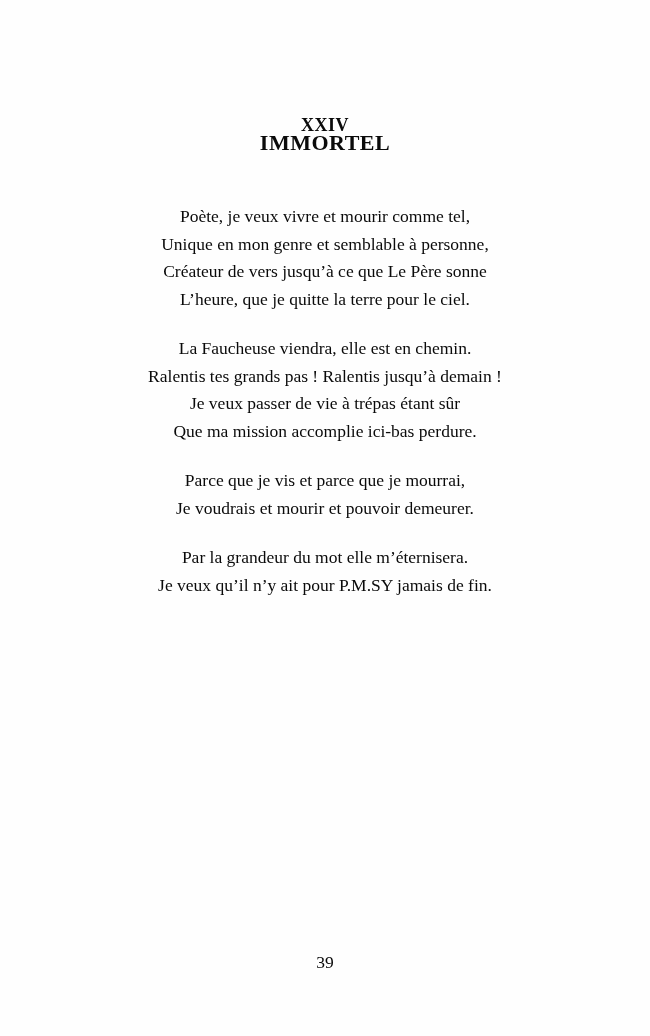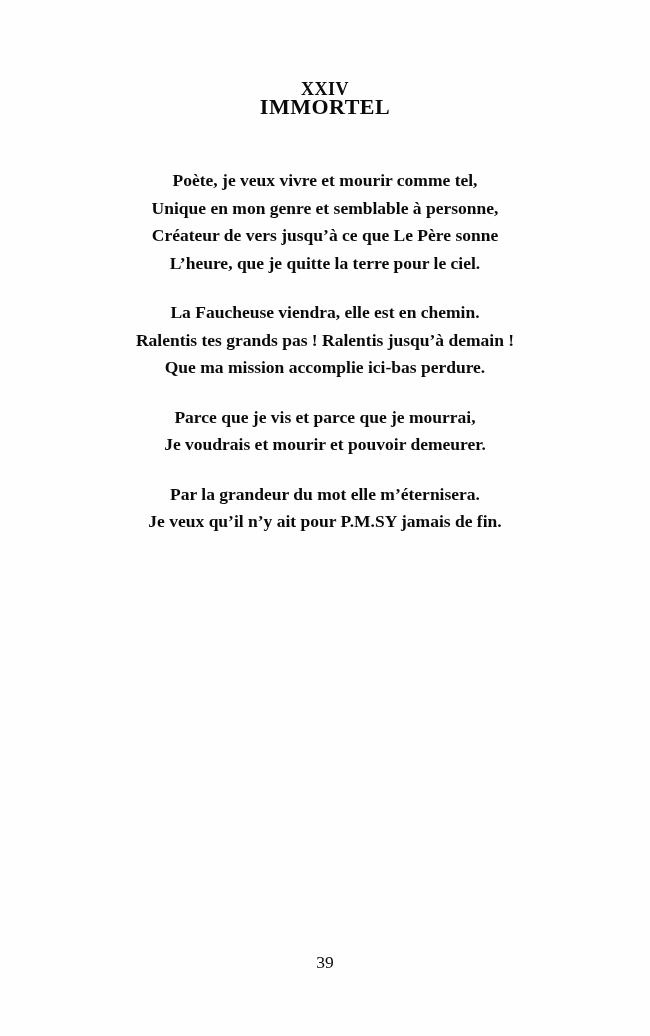--- a/index.html
+++ b/index.html
@@ -11,21 +11,21 @@
     position: relative;
     width: 650px;
     height: 1036px;
     background: #fefefe;
     font-family: "Liberation Serif", "DejaVu Serif", serif;
     color: #0a0a0a;
     overflow: hidden;
     margin: 0 auto;
   }
   .page-header {
-    padding-top: 80px;
+    padding-top: 116px;
     text-align: center;
   }
   .section-number {
     font-size: 18px;
     line-height: 18px;
     font-weight: bold;
     letter-spacing: 0.5px;
   }
   .poem-title {
     font-size: 22px;
@@ -42,21 +42,20 @@
     padding: 0;
   }
   .stanza + .stanza {
     margin-top: 22px;
   }
   .stanza p {
     margin: 0;
     font-size: 17.5px;
     line-height: 27.5px;
     white-space: nowrap;
-    font-weight: bold;
   }
   .page-footer {
     position: absolute;
     left: 0;
     right: 0;
     bottom: 63px;
     text-align: center;
   }
   .page-number {
     font-size: 17.5px;
@@ -78,20 +77,21 @@
     <div class="stanza">
       <p>Poète, je veux vivre et mourir comme tel,</p>
       <p>Unique en mon genre et semblable à personne,</p>
       <p>Créateur de vers jusqu’à ce que Le Père sonne</p>
       <p>L’heure, que je quitte la terre pour le ciel.</p>
     </div>
 
     <div class="stanza">
       <p>La Faucheuse viendra, elle est en chemin.</p>
       <p>Ralentis tes grands pas ! Ralentis jusqu’à demain !</p>
+      <p>Je veux passer de vie à trépas étant sûr</p>
       <p>Que ma mission accomplie ici-bas perdure.</p>
     </div>
 
     <div class="stanza">
       <p>Parce que je vis et parce que je mourrai,</p>
       <p>Je voudrais et mourir et pouvoir demeurer.</p>
     </div>
 
     <div class="stanza">
       <p>Par la grandeur du mot elle m’éternisera.</p>

